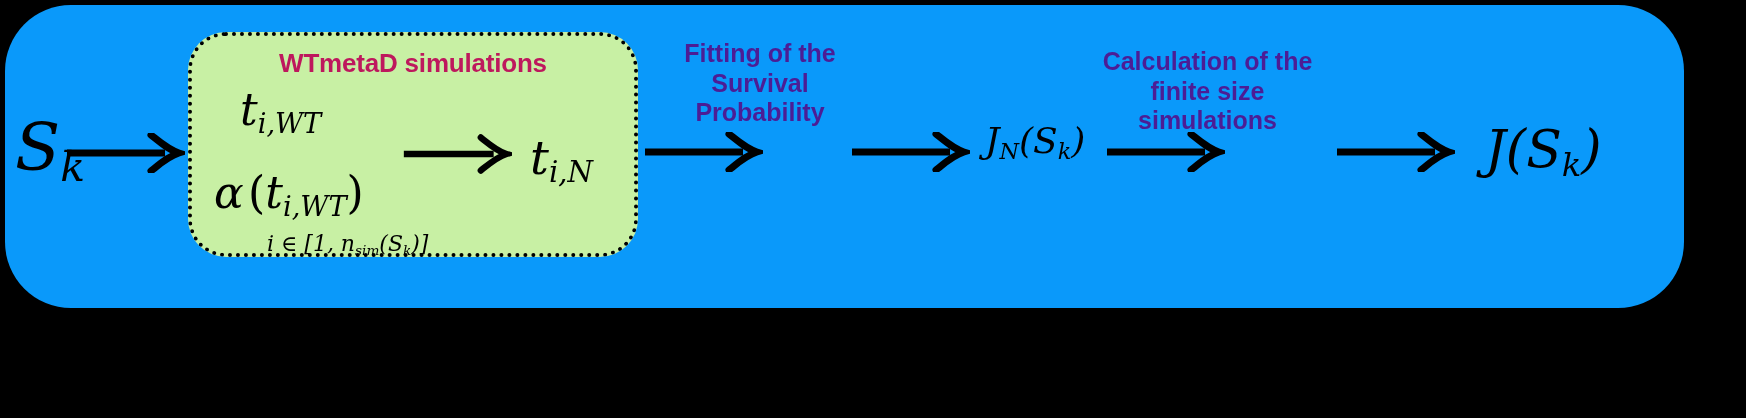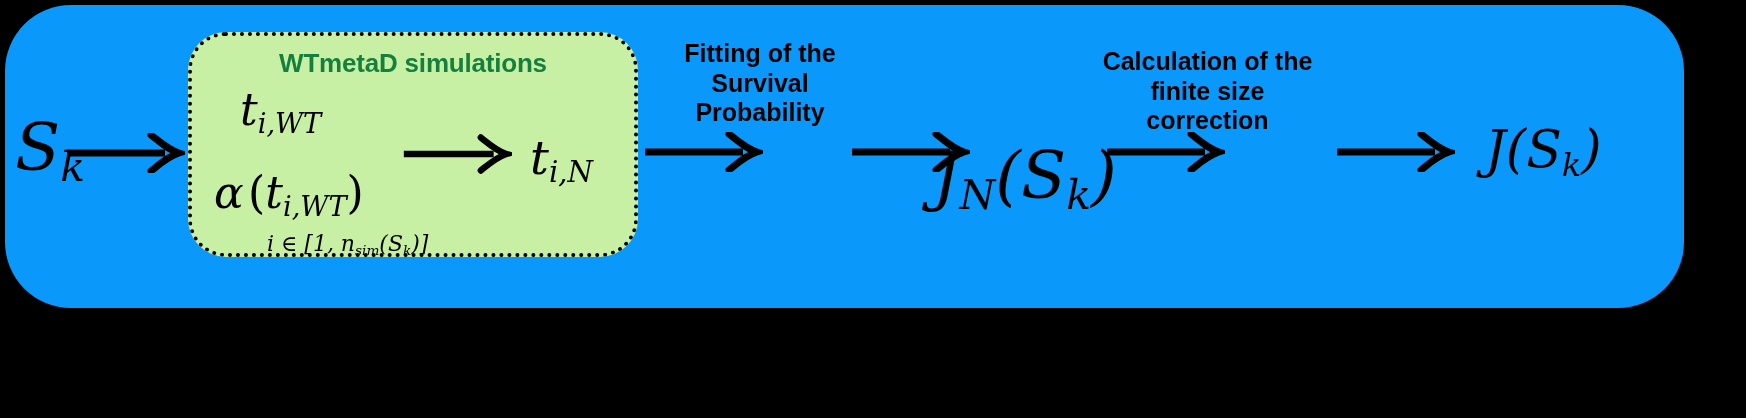--- a/index.html
+++ b/index.html
@@ -47,21 +47,21 @@
   }
 
   .green-title {
     position: absolute;
     left: 0;
     top: 12px;
     width: 100%;
     text-align: center;
     font-size: 26px;
     font-weight: bold;
-    color: #15803d;
+    color: #be185d;
     letter-spacing: -0.2px;
     font-family: "Liberation Sans", sans-serif;
   }
 
   
   .math {
     font-family: "DejaVu Serif", "Liberation Serif", serif;
     font-style: italic;
     color: #000000;
     white-space: nowrap;
@@ -89,21 +89,21 @@
   .arrow svg { display: block; }
 
   
   .caption {
     position: absolute;
     text-align: center;
     font-family: "Liberation Sans", sans-serif;
     font-weight: bold;
     font-size: 25px;
     line-height: 1.18;
-    color: #000000;
+    color: #4c1d95;
     white-space: pre-line;
   }
 </style>
 </head>
 <body>
 
 <div id="canvas">
 
   <div id="blue-panel">
 
@@ -158,34 +158,34 @@
 Probability</div>
 
 
     <div class="arrow" style="left:845px; top:127px;">
       <svg width="120" height="40" viewBox="0 0 120 40">
         <path d="M2,20 L100,20" stroke="#000" stroke-width="7" fill="none"></path>
         <path d="M86,2 C96,10 104,17 114,20 C104,23 96,30 86,38" stroke="#000" stroke-width="7" fill="none" stroke-linecap="round"></path>
       </svg>
     </div>
 
-    <div class="abs math" style="left:928px; top:118px; font-size:66px;margin-top:20px;">
+    <div class="abs math" style="left:980px; top:118px; font-size:36px;">
       <span>J</span><sub>N</sub><span>(S</span><sub>k</sub><span>)</span>
     </div>
 
     <div class="arrow" style="left:1100px; top:127px;">
       <svg width="120" height="40" viewBox="0 0 120 40">
         <path d="M2,20 L100,20" stroke="#000" stroke-width="7" fill="none"></path>
         <path d="M86,2 C96,10 104,17 114,20 C104,23 96,30 86,38" stroke="#000" stroke-width="7" fill="none" stroke-linecap="round"></path>
       </svg>
     </div>
 
     <div class="caption" style="left:1085px; top:42px; width:235px;">Calculation of the
 finite size
-correction</div>
+simulations</div>
 
 
     <div class="arrow" style="left:1330px; top:127px;">
       <svg width="120" height="40" viewBox="0 0 120 40">
         <path d="M2,20 L100,20" stroke="#000" stroke-width="7" fill="none"></path>
         <path d="M86,2 C96,10 104,17 114,20 C104,23 96,30 86,38" stroke="#000" stroke-width="7" fill="none" stroke-linecap="round"></path>
       </svg>
     </div>
 
     <div class="abs math" style="left:1480px; top:118px; font-size:52px;">

